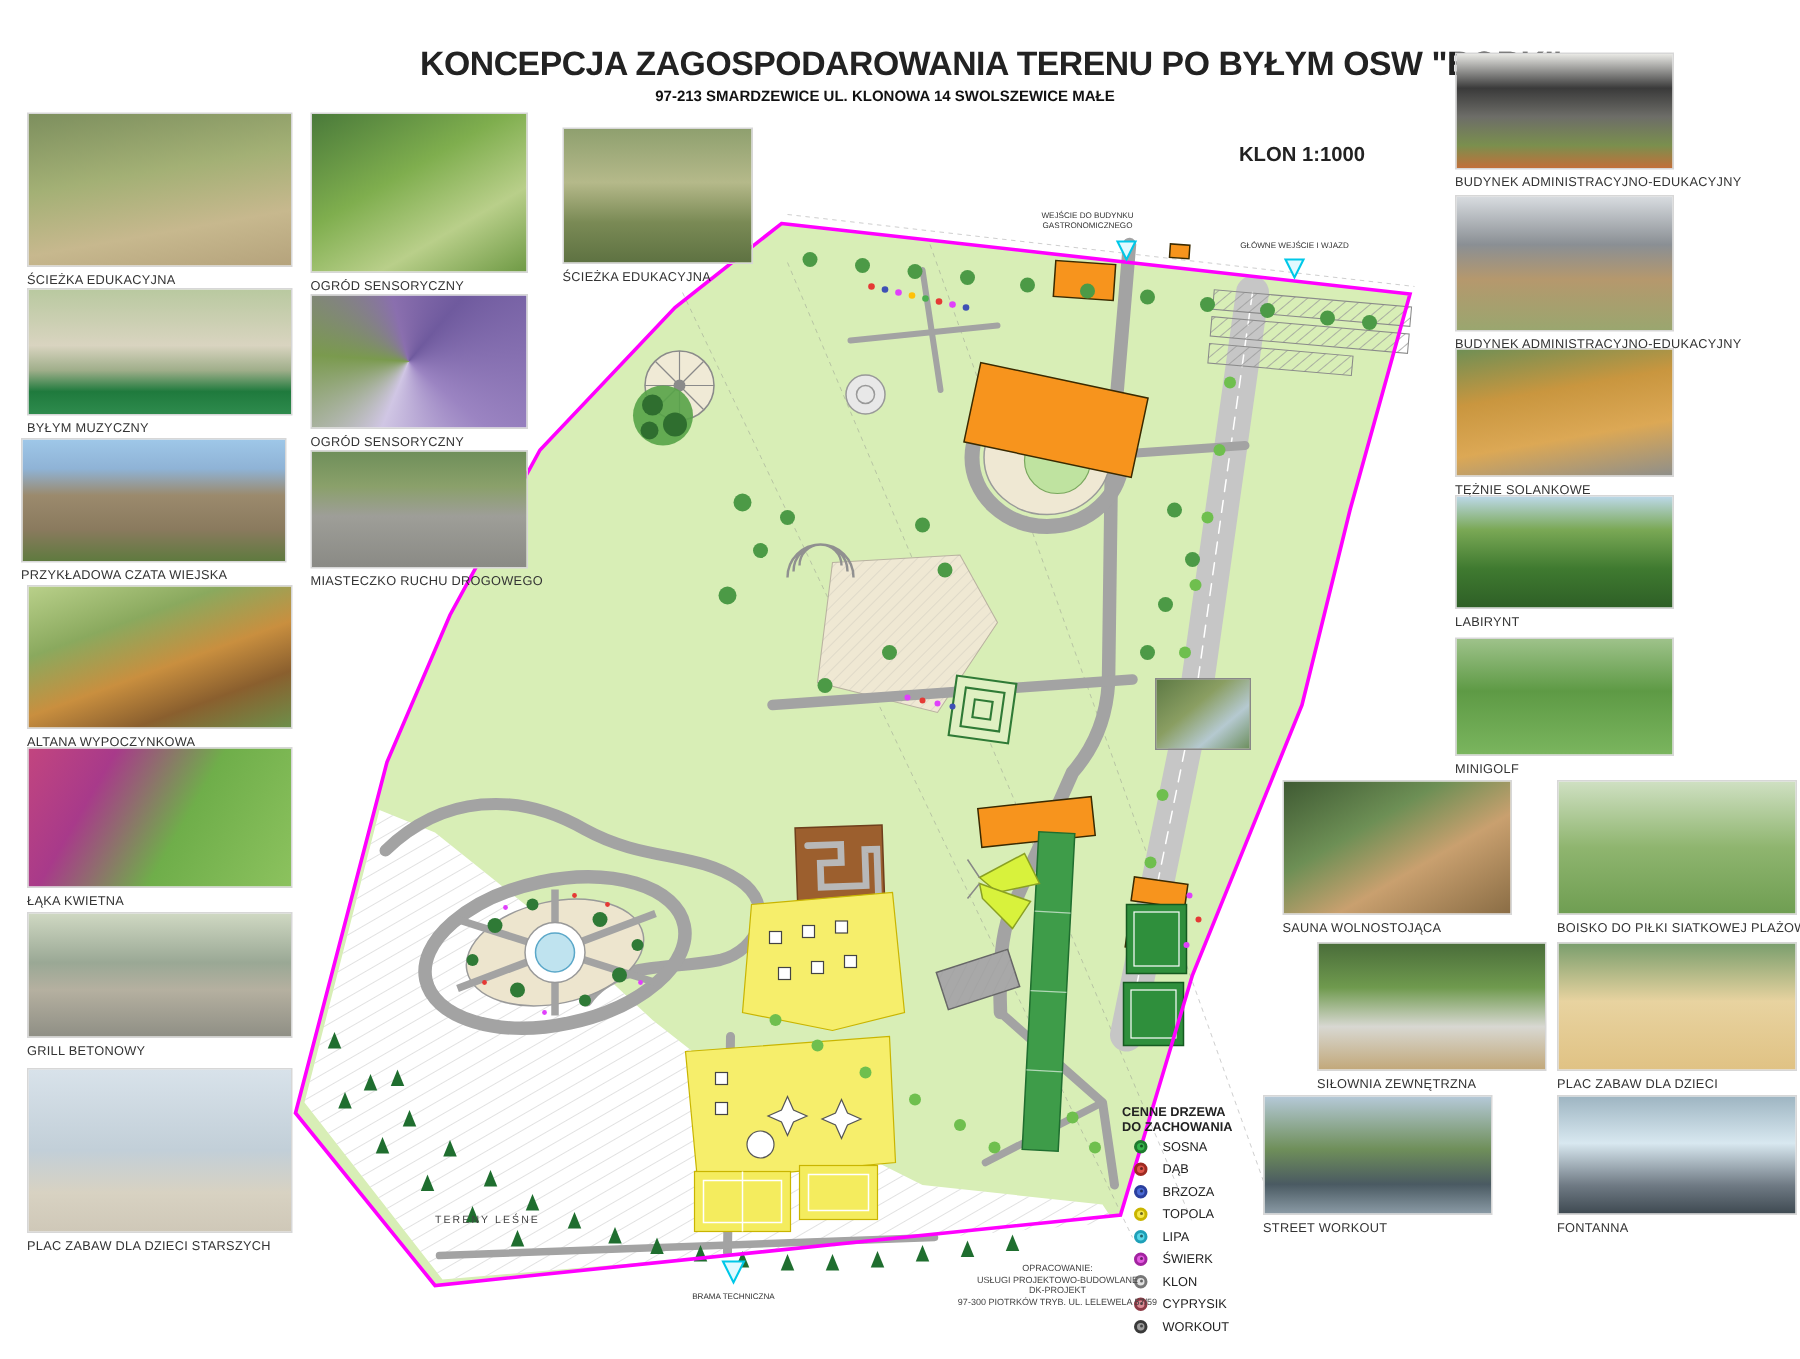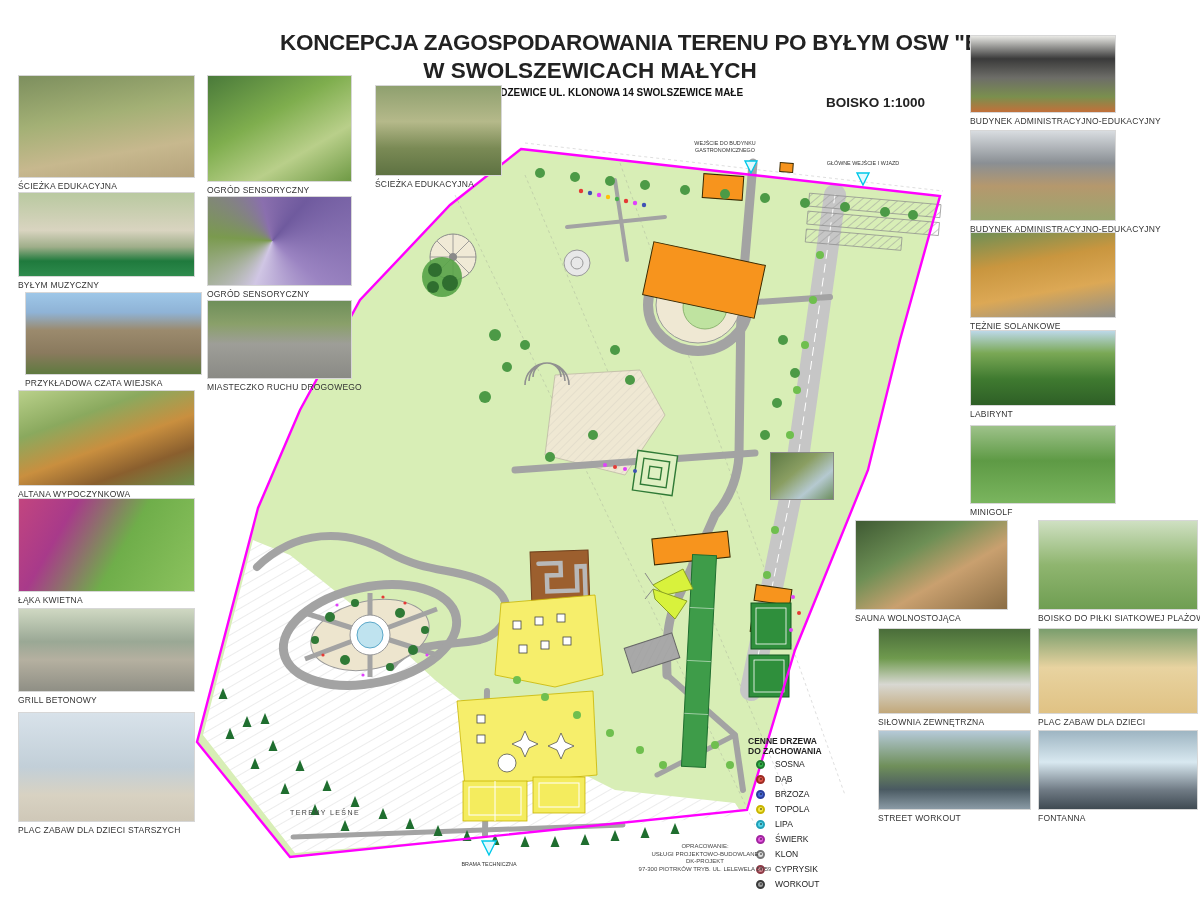--- a/index.html
+++ b/index.html
@@ -54,24 +54,23 @@
   svg.plan{position:absolute;left:195px;top:135px;}
   svg text{font-family:"Liberation Sans",sans-serif;}
 </style>
 </head>
 <body>
 
 <div>
 
   <div class="hdr">
     <div class="t1">KONCEPCJA ZAGOSPODAROWANIA TERENU PO BYŁYM OSW "BORKI'</div>
-    <div class="t2">W SWOLSZEWICACH MAŁYCH</div>
     <div class="addr">97-213  SMARDZEWICE  UL. KLONOWA 14   SWOLSZEWICE MAŁE</div>
   </div>
-  <div class="scale">BOISKO 1:1000</div>
+  <div class="scale">KLON 1:1000</div>
 
   <svg class="plan" width="775" height="765" viewBox="0 0 775 765">
     <defs>
       <pattern id="hatch" width="6" height="6" patternUnits="userSpaceOnUse" patternTransform="rotate(45)">
         <line x1="0" y1="0" x2="0" y2="6" stroke="#9a9a9a" stroke-width="1"></line>
       </pattern>
       <pattern id="hatchF" width="9" height="9" patternUnits="userSpaceOnUse" patternTransform="rotate(60)">
         <line x1="0" y1="0" x2="0" y2="9" stroke="#cfcfcf" stroke-width="0.8"></line>
       </pattern>
     </defs>
@@ -356,21 +355,21 @@
   <div class="abs ppb" style="left:770px;top:452px;width:62px;height:46px;border:1px solid #888;"></div>
 
   <figure class="ph" style="left:18px;top:75px;width:177px">
     <div class="img pa1" style="height:103px"></div>
     <figcaption>ŚCIEŻKA EDUKACYJNA</figcaption>
   </figure>
   <figure class="ph" style="left:18px;top:192px;width:177px">
     <div class="img pa2" style="height:85px"></div>
     <figcaption>BYŁYM MUZYCZNY</figcaption>
   </figure>
-  <figure class="ph" style="left:25px;top:292px;width:177px">
+  <figure class="ph" style="left:14px;top:292px;width:177px">
     <div class="img pa3" style="height:83px"></div>
     <figcaption>PRZYKŁADOWA CZATA WIEJSKA</figcaption>
   </figure>
   <figure class="ph" style="left:18px;top:390px;width:177px">
     <div class="img pa4" style="height:96px"></div>
     <figcaption>ALTANA WYPOCZYNKOWA</figcaption>
   </figure>
   <figure class="ph" style="left:18px;top:498px;width:177px">
     <div class="img pa5" style="height:94px"></div>
     <figcaption>ŁĄKA KWIETNA</figcaption>
@@ -432,21 +431,21 @@
     <figcaption>BOISKO DO PIŁKI SIATKOWEJ PLAŻOWEJ</figcaption>
   </figure>
   <figure class="ph" style="left:878px;top:628px;width:153px">
     <div class="img pg3" style="height:86px"></div>
     <figcaption>SIŁOWNIA ZEWNĘTRZNA</figcaption>
   </figure>
   <figure class="ph" style="left:1038px;top:628px;width:160px">
     <div class="img pg4" style="height:86px"></div>
     <figcaption>PLAC ZABAW DLA DZIECI</figcaption>
   </figure>
-  <figure class="ph" style="left:878px;top:730px;width:153px">
+  <figure class="ph" style="left:842px;top:730px;width:153px">
     <div class="img pg5" style="height:80px"></div>
     <figcaption>STREET WORKOUT</figcaption>
   </figure>
   <figure class="ph" style="left:1038px;top:730px;width:160px">
     <div class="img pg6" style="height:80px"></div>
     <figcaption>FONTANNA</figcaption>
   </figure>
 
   <div class="legend">
     <div class="lt">CENNE DRZEWA</div>

